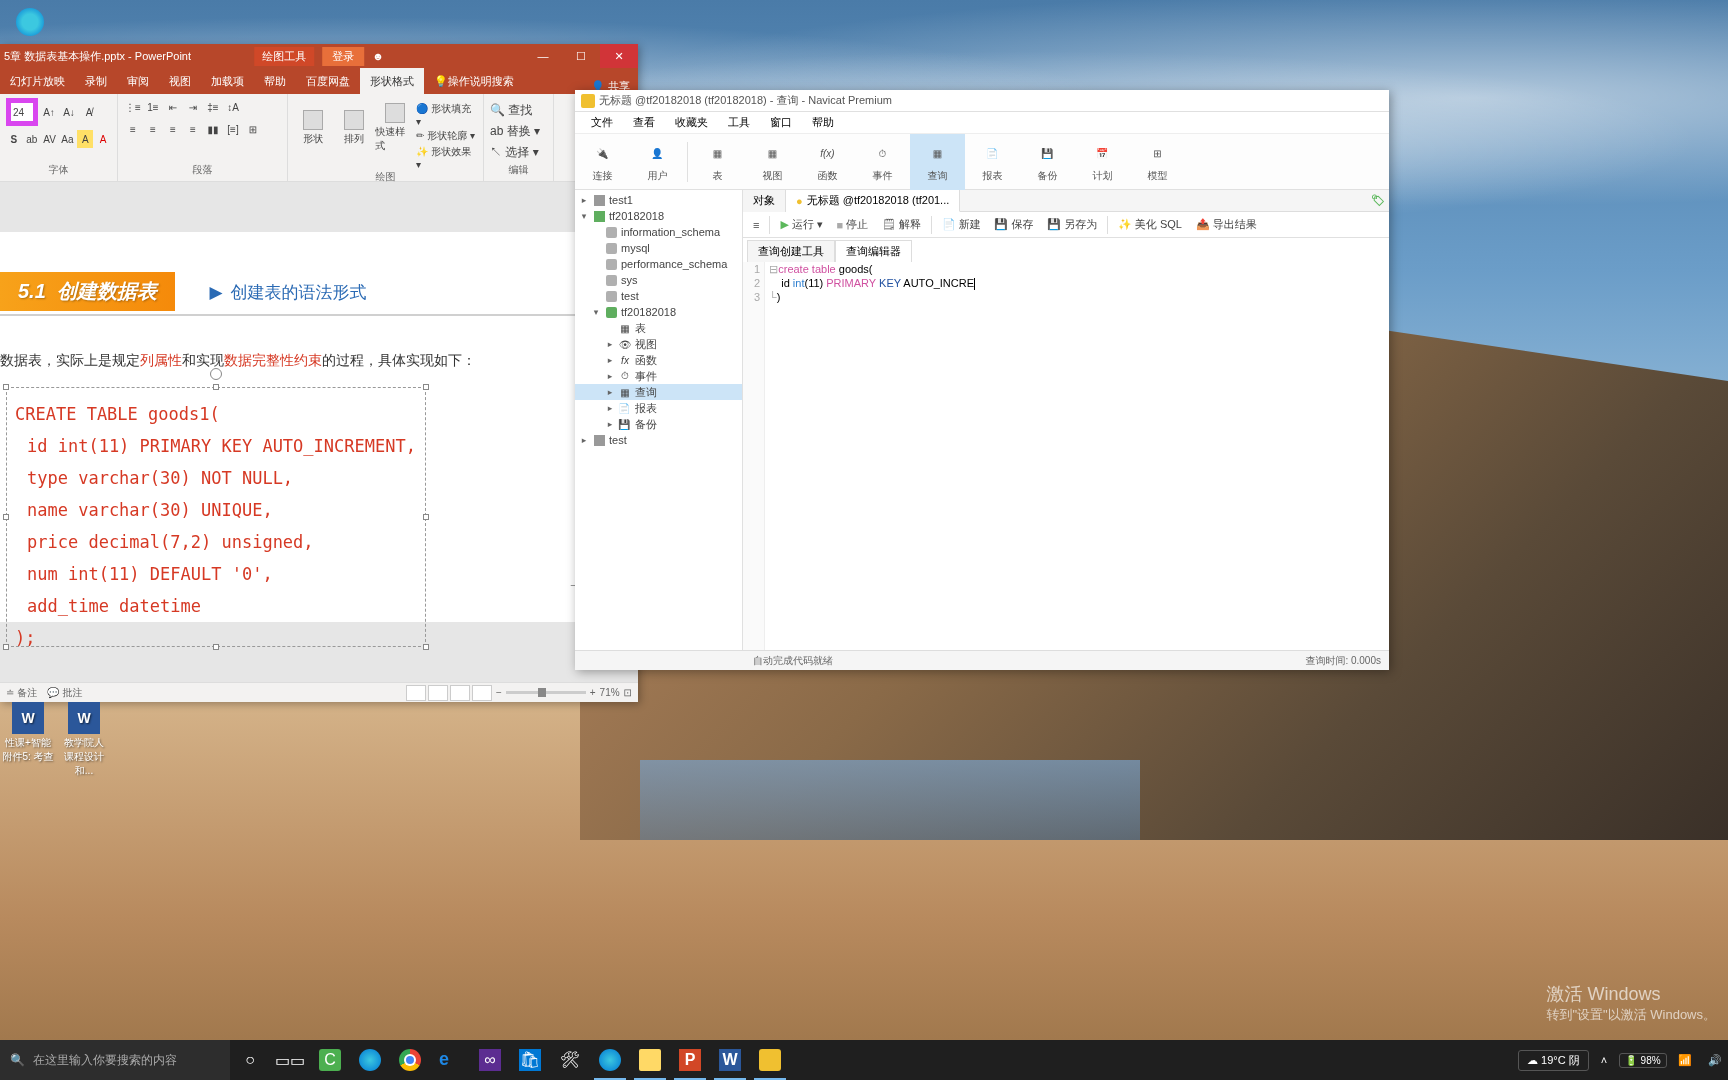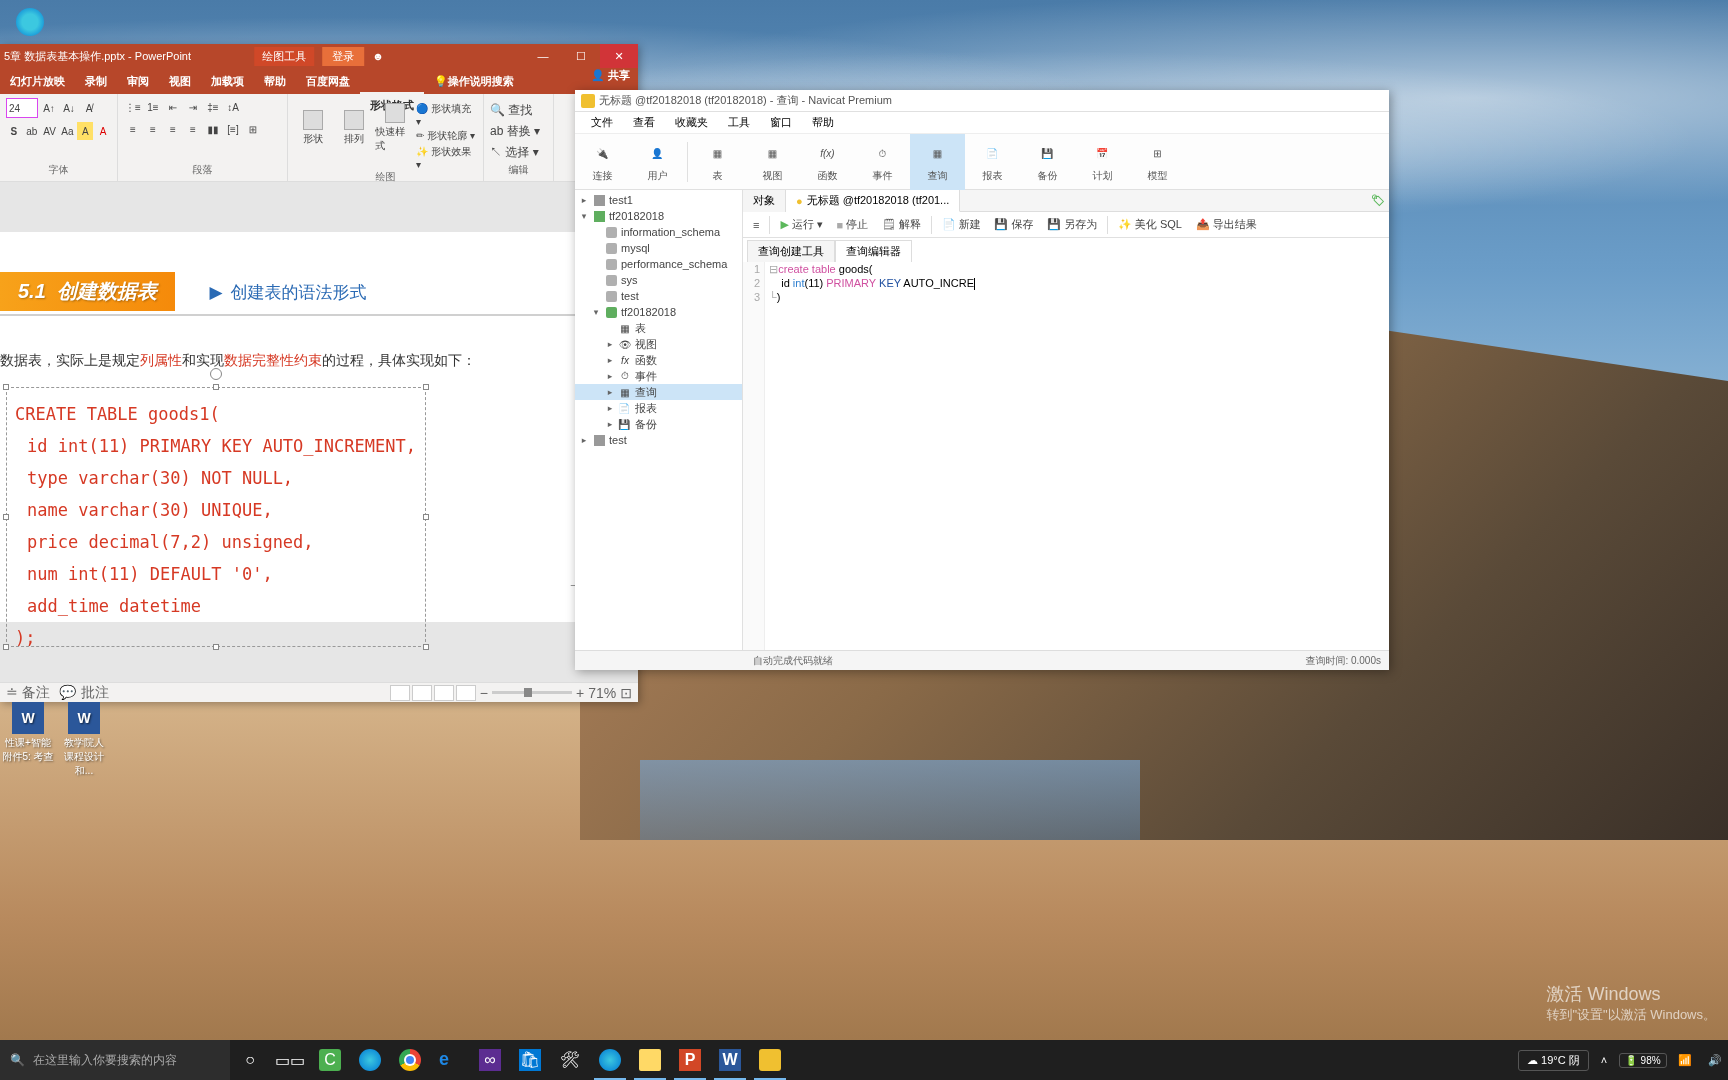--- a/index.html
+++ b/index.html
@@ -18,30 +18,30 @@
 .ppt-window { position: absolute; top: 44px; left: 0; width: 638px; height: 658px; background: #fff; box-shadow: 2px 2px 8px rgba(0,0,0,0.3); }
 .ppt-titlebar { height: 24px; background: #b7472a; color: #fff; display: flex; align-items: center; font-size: 11px; }
 .ppt-title-text { flex: 1; padding-left: 4px; white-space: nowrap; overflow: hidden; }
 .ppt-title-center { position: absolute; left: 50%; transform: translateX(-50%); display: flex; align-items: center; gap: 8px; }
 .ppt-tool-badge { background: #d04828; padding: 2px 8px; }
 .ppt-login { background: #e86f3a; padding: 2px 10px; }
 .ppt-winctrl { display: flex; }
 .ppt-winctrl div { width: 38px; height: 24px; display: flex; align-items: center; justify-content: center; cursor: pointer; }
 .ppt-close { background: #d13438; }
 
-.ppt-ribbon-tabs { height: 26px; background: #b7472a; display: flex; align-items: flex-start; color: #fff; font-size: 11px; font-weight: bold; }
+.ppt-ribbon-tabs { height: 26px; background: #b7472a; display: flex; align-items: flex-end; color: #fff; font-size: 11px; }
 .ppt-ribbon-tab { padding: 0 10px; height: 26px; display: flex; align-items: center; cursor: pointer; }
 .ppt-ribbon-tab.active { background: #f3f2f1; color: #333; margin-top: 24px; }
 .ppt-ribbon-right { margin-left: auto; display: flex; align-items: center; gap: 6px; padding-right: 8px; }
 
 .ppt-ribbon-content { height: 88px; background: #f3f2f1; border-bottom: 1px solid #ddd; display: flex; font-size: 10px; color: #444; }
 .ribbon-group { border-right: 1px solid #ddd; padding: 4px 6px; display: flex; flex-direction: column; }
 .ribbon-group-label { text-align: center; font-size: 10px; color: #666; margin-top: auto; }
 .ribbon-row { display: flex; gap: 2px; align-items: center; }
-.font-size-box { width: 32px; height: 18px; border: 1px solid #d946ef; background: #fff; font-size: 10px; display: flex; align-items: center; padding: 9px 2px; }
+.font-size-box { width: 32px; height: 18px; border: 5px solid #d946ef; background: #fff; font-size: 10px; display: flex; align-items: center; padding: 9px 2px; }
 .ribbon-btn-sm { width: 18px; height: 18px; display: flex; align-items: center; justify-content: center; border: 1px solid transparent; cursor: pointer; }
 .ribbon-big-btn { width: 40px; height: 60px; display: flex; flex-direction: column; align-items: center; justify-content: center; cursor: pointer; font-size: 10px; gap: 2px; }
 .ribbon-icon-box { width: 20px; height: 20px; background: #ddd; border: 1px solid #aaa; }
 
 .ppt-slide-area { position: absolute; top: 138px; left: 0; right: 0; bottom: 20px; background: #e6e6e6; overflow: hidden; }
 .ppt-slide { position: absolute; top: 50px; left: 0; right: 20px; bottom: 60px; background: #fff; }
 
 .slide-header-bar { position: absolute; top: 40px; left: 0; right: 0; height: 42px; }
 .slide-header-orange { display: inline-block; background: linear-gradient(to right, #f7a21a, #f58a0a); color: #fff; font-size: 20px; font-weight: bold; padding: 6px 18px; font-style: italic; text-shadow: 1px 1px 2px rgba(0,0,0,0.3); }
 .slide-header-sub { display: inline-block; color: #2a6ab4; font-size: 17px; margin-left: 30px; }
@@ -55,21 +55,21 @@
 .slide-codebox .handle { position: absolute; width: 6px; height: 6px; background: #fff; border: 1px solid #888; }
 .slide-codebox .h-tl { top: -4px; left: -4px; } .slide-codebox .h-tc { top: -4px; left: 50%; margin-left: -3px; } .slide-codebox .h-tr { top: -4px; right: -4px; }
 .slide-codebox .h-ml { top: 50%; left: -4px; margin-top: -3px; } .slide-codebox .h-mr { top: 50%; right: -4px; margin-top: -3px; }
 .slide-codebox .h-bl { bottom: -4px; left: -4px; } .slide-codebox .h-bc { bottom: -4px; left: 50%; margin-left: -3px; } .slide-codebox .h-br { bottom: -4px; right: -4px; }
 .slide-codebox .rotate-handle { position: absolute; top: -20px; left: 50%; margin-left: -6px; width: 12px; height: 12px; border: 1px solid #888; border-radius: 50%; background: #fff; }
 .code-line { color: #d63924; font-size: 17px; line-height: 32px; font-family: Consolas, monospace; }
 .code-line.indent { padding-left: 12px; }
 
 .slide-pagenum { position: absolute; bottom: 30px; right: 10px; color: #888; font-size: 12px; }
 
-.ppt-statusbar { position: absolute; bottom: 0; left: 0; right: 0; height: 20px; background: #f3f2f1; border-top: 1px solid #ddd; display: flex; align-items: center; font-size: 14px; color: #666; padding: 0 6px; gap: 10px; }
+.ppt-statusbar { position: absolute; bottom: 0; left: 0; right: 0; height: 20px; background: #f3f2f1; border-top: 1px solid #ddd; display: flex; align-items: center; font-size: 10px; color: #666; padding: 0 6px; gap: 10px; }
 .ppt-zoom { margin-left: auto; display: flex; align-items: center; gap: 4px; }
 .zoom-slider { width: 80px; height: 3px; background: #ccc; position: relative; }
 .zoom-thumb { position: absolute; top: -3px; left: 40%; width: 8px; height: 9px; background: #888; }
 .view-btns { display: flex; gap: 2px; }
 .view-btn { width: 20px; height: 16px; border: 1px solid #ccc; background: #fff; }
 
 
 .desk-icon { position: absolute; width: 52px; text-align: center; color: #fff; font-size: 10px; text-shadow: 1px 1px 2px rgba(0,0,0,0.6); }
 .desk-icon-img { width: 32px; height: 32px; background: #2b579a; margin: 0 auto 2px; display: flex; align-items: center; justify-content: center; color: #fff; font-weight: bold; font-size: 14px; }
 

